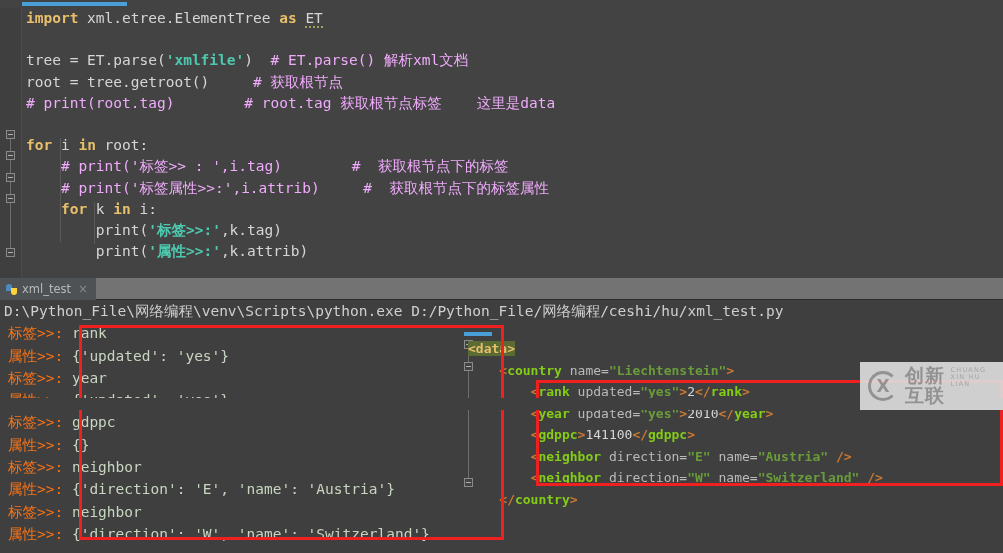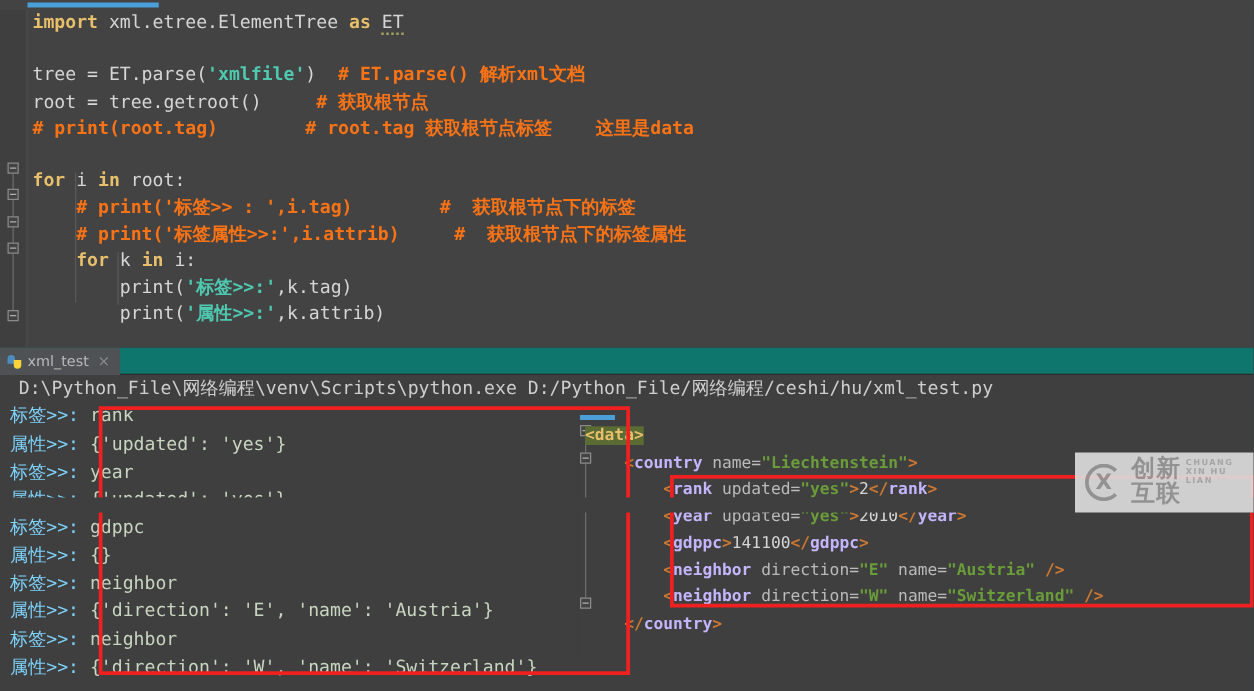--- a/index.html
+++ b/index.html
@@ -44,37 +44,37 @@
   #code {
     position: absolute; left: 26px; top: 8px;
     font-size: 14.5px; line-height: 21.2px;
     white-space: pre;
     letter-spacing: 0px;
   }
   #code .ln { height: 21.2px; }
   .kw   { color: #e8bf6a; font-weight: bold; }
   .plain{ color: #d6d6d6; }
   .cstr { color: #4ec9b0; font-weight: bold; text-align: center; }
-  .com  { color: #f97316; font-weight: bold; }
+  .com  { color: #f0abfc; }
   .err-underline {
     border-bottom: 2px dotted #a0a060;
   }
   .indent-guide {
     position: absolute; width: 1px; background: #5a5a5a;
   }
 
   
   #console {
     position: absolute; left: 0; top: 278px; width: 1003px; height: 275px;
     background: #3f3f3f;
     overflow: hidden;
   }
   #tabbar {
     position: absolute; left: 0; top: 0; width: 1003px; height: 22px;
-    background: #0f766e;
+    background: #737373;
     border-bottom: 1px solid #2b2b2b;
   }
   #tab {
     position: absolute; left: 0; top: 0; height: 22px;
     padding: 0 8px 0 6px;
     display: flex; align-items: center; gap: 5px;
     background: #4e5254;
     font-family: "DejaVu Sans", "Liberation Sans", sans-serif;
     font-size: 11.5px; color: #b9b9b9;
   }
@@ -91,23 +91,23 @@
     width: 6px; height: 7px; background: #ffd43b;
     border-radius: 0 0 3px 3px;
   }
   .tab-close { color: #8a8a8a; font-size: 12px; margin-left: 2px; cursor: pointer; }
 
   #console-body {
     position: absolute; left: 0; top: 22px; width: 1003px; height: 253px;
     font-size: 14.5px; line-height: 22.3px;
     white-space: pre;
   }
-  .cmdline { color: #cfcfcf; padding-left: 15px; }
+  .cmdline { color: #cfcfcf; padding-left: 4px; }
   .outline { padding-left: 8px; }
-  .olabel { color: #7dd3fc; }
+  .olabel { color: #f97316; }
   .oval   { color: #c8d6c0; }
 
   
   #red-box-left {
     position: absolute; left: 79px; top: 325px;
     width: 425px; height: 215px;
     border: 3px solid #f02020;
     pointer-events: none;
   }
 
@@ -124,21 +124,21 @@
   }
   #xml-bluebar {
     position: absolute; left: 2px; top: 2px; width: 28px; height: 4px;
     background: #4a9fd8;
   }
   #xml-code {
     position: absolute; left: 6px; top: 8px;
     font-size: 13px; line-height: 21.5px;
     white-space: pre;
   }
-  .tagb   { color: #c4b5fd; font-weight: bold; }
+  .tagb   { color: #84cc16; font-weight: bold; }
   .brk    { color: #cc7832; font-weight: bold; }
   .attr   { color: #bababa; }
   .aval   { color: #6a9c3a; font-weight: bold; }
   .txtv   { color: #d6d6d6; }
   .sel    { background: #5a6b34; color: #e8bf6a; font-weight: bold; }
   #red-box-xml {
     position: absolute; left: 536px; top: 380px;
     width: 467px; height: 106px;
     border: 3px solid #f02020;
     pointer-events: none;
@@ -165,21 +165,21 @@
     color: #9a9a9a; font-size: 17px; font-weight: bold;
     font-family: "DejaVu Sans", sans-serif;
   }
   #wm-text { display: flex; flex-direction: row; line-height: 1.05; }
   #wm-cn {
     font-family: "DejaVu Sans", "Liberation Sans", sans-serif;
     font-size: 19px; font-weight: bold; color: #9a9a9a; letter-spacing: 1px;
   }
   #wm-en {
     font-family: "DejaVu Sans", "Liberation Sans", sans-serif;
-    font-size: 6.5px; color: #aeaeae; letter-spacing: 1.2px; margin-top: 1px; font-weight: bold;
+    font-size: 6.5px; color: #aeaeae; letter-spacing: 1.2px; margin-top: 1px;
   }
   #bottom-cut {
     position: absolute; left: 0; bottom: 0; width: 1003px; height: 12px;
     background: #3f3f3f;
   }
   #bottom-cut-text {
     position: absolute; left: 88px; top: -4px;
     font-size: 13px; color: #4a4d48; white-space: pre;
   }
 </style>

